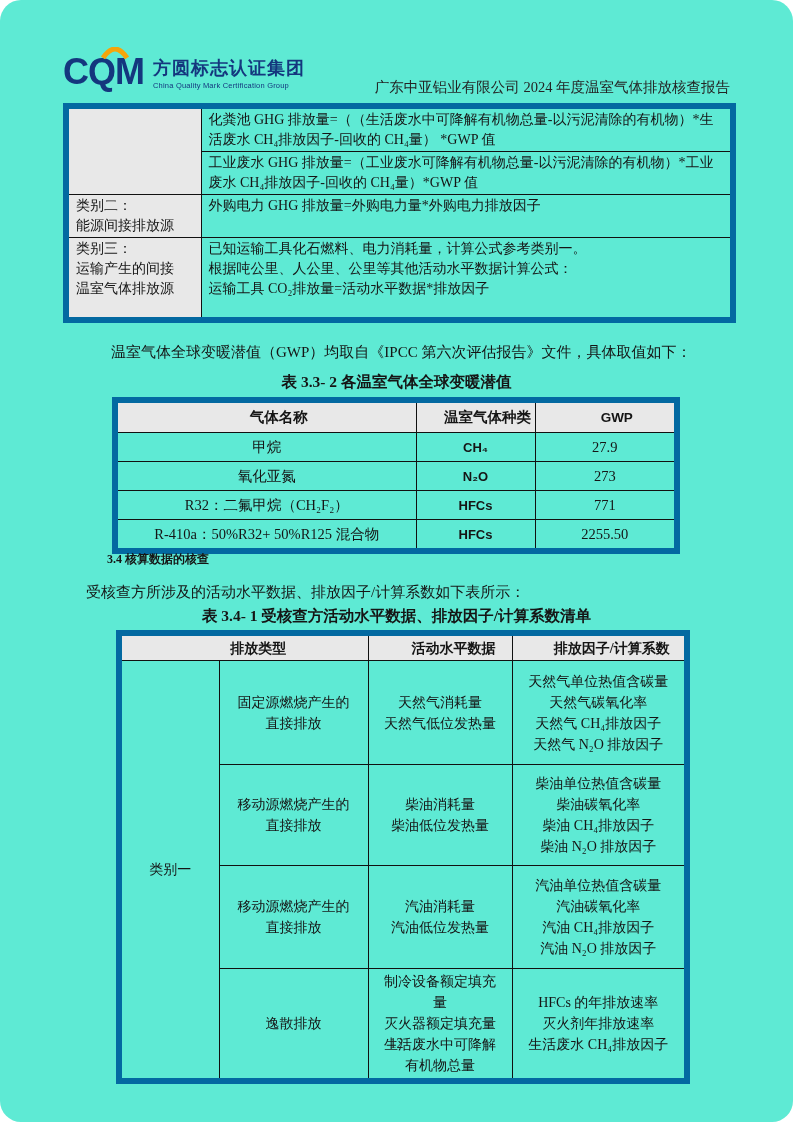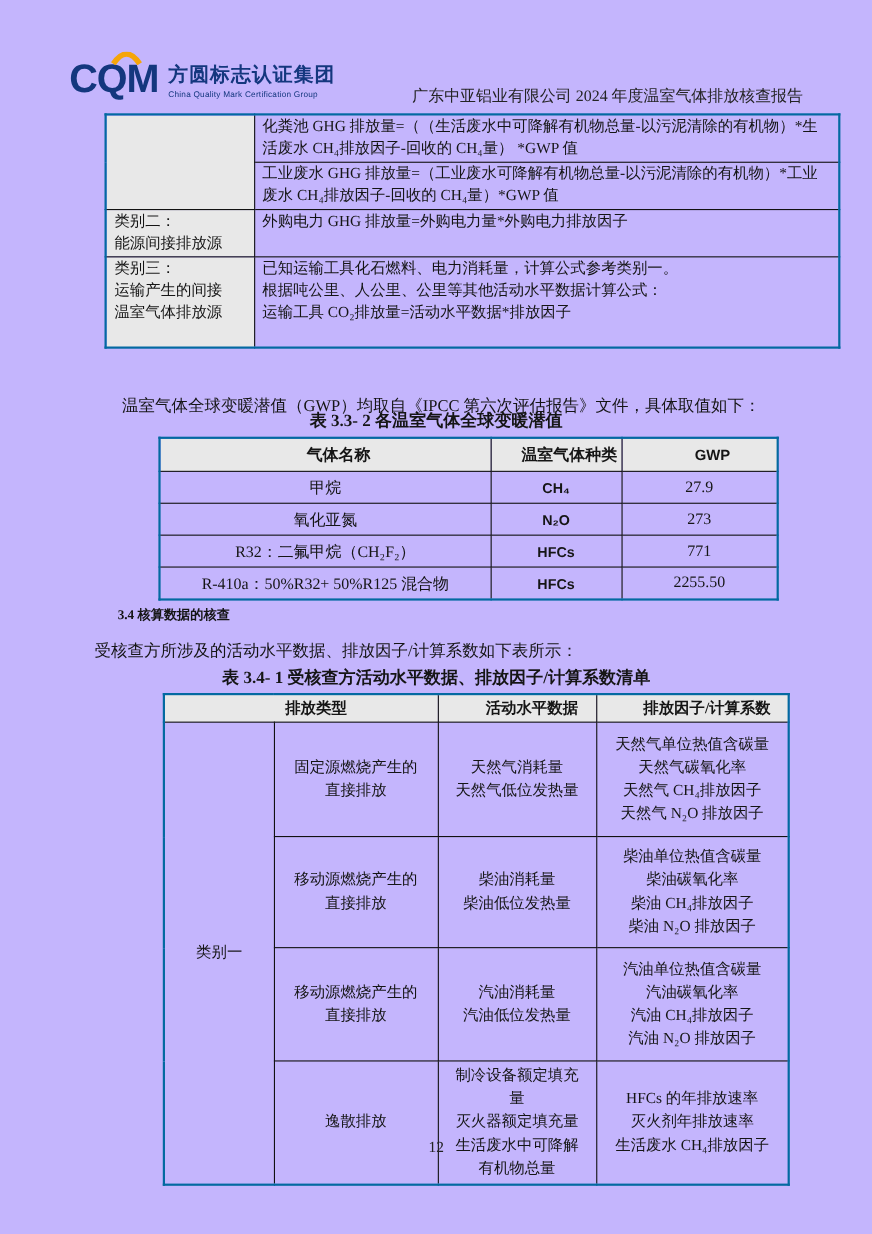--- a/index.html
+++ b/index.html
@@ -1,22 +1,23 @@
 <!DOCTYPE html>
 <html style="--logo-blue: #14377e; --logo-orange: #f5a50a; --table-header-gray: #e8e8e8;"><head>
 <meta charset="utf-8">
 <style>
   html,body{margin:0;padding:0;background:#fff;}
   .page{
     position:relative;
     width:793px;height:1122px;
-    background:#c4b5fd;
+    background:#5eead4;
     font-family:"Liberation Serif","DejaVu Serif",serif;
     color:#151515;
     overflow:hidden;
+    border-radius:21px;
   }
   
   .hdr{position:absolute;left:63px;right:63px;top:48px;height:54px;}
   .logo{position:absolute;left:0;top:4px;display:flex;align-items:flex-start;gap:9px;}
   .logo-cqm-wrap{position:relative;}
   .logo-cqm{
     font-family:"Liberation Sans","DejaVu Sans",sans-serif;
     font-weight:bold;font-size:36px;line-height:40px;
     color:var(--logo-blue,#14377e);letter-spacing:-1px;
   }
@@ -27,31 +28,31 @@
     font-weight:bold;font-size:18px;line-height:22px;
     color:var(--logo-blue,#14377e);letter-spacing:1px;
   }
   .logo-en{
     font-family:"Liberation Sans","DejaVu Sans",sans-serif;
     font-size:7.5px;color:var(--logo-blue,#2a56a8);margin-top:2px;letter-spacing:.2px;
   }
   .report-title{position:absolute;right:0;top:30px;font-size:14.5px;color:#242424;}
 
   
-  table.tbl{border-collapse:collapse;table-layout:fixed;position:absolute;border:2px solid #0369a1;margin-left:32px;}
+  table.tbl{border-collapse:collapse;table-layout:fixed;position:absolute;border:6px solid #0369a1;}
   table.tbl td,table.tbl th{border:1px solid #111;white-space:pre-line;overflow:hidden;}
 
   
   .calc{left:63px;top:103px;width:667px;font-size:14px;line-height:20px;}
   .calc td{vertical-align:top;padding:1px 7px;}
   .calc .cat{background:var(--table-header-gray,#e8e8e8);}
 
   
   .para{position:absolute;margin:0;font-size:15px;line-height:22px;}
-  .p1{left:86px;top:359px;width:660px;text-indent:25px;}
+  .p1{left:86px;top:341px;width:660px;text-indent:25px;}
   .p2{left:86px;top:581px;width:660px;}
   .caption{position:absolute;left:0;width:793px;text-align:center;font-weight:bold;font-size:15.5px;}
   .cap1{top:372px;}
   .cap2{top:606px;}
   .sec-heading{position:absolute;left:107px;top:551px;margin:0;font-size:12px;font-weight:bold;}
 
   
   .gwp{left:112px;top:397px;width:562px;font-size:14.5px;}
   .gwp th{height:27px;background:var(--table-header-gray,#e8e8e8);font-weight:bold;text-align:center;vertical-align:middle;padding-left:25px;}
   .gwp td{height:26px;text-align:center;vertical-align:middle;}

